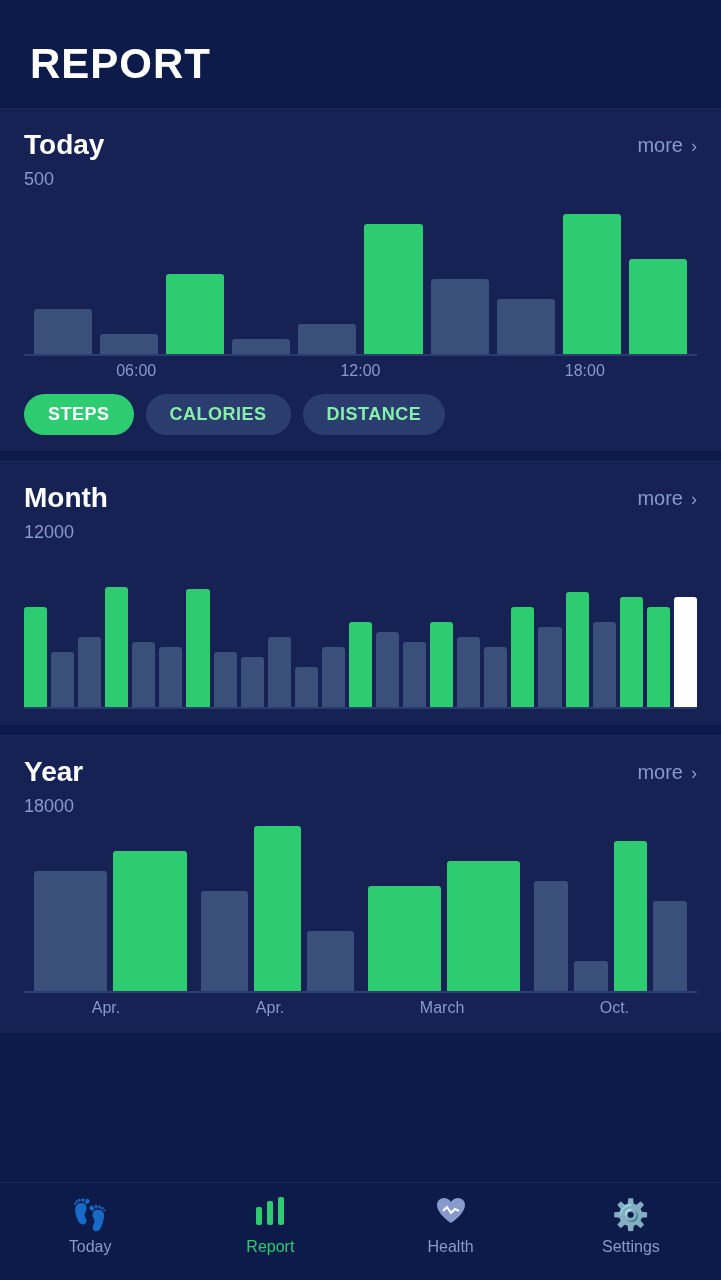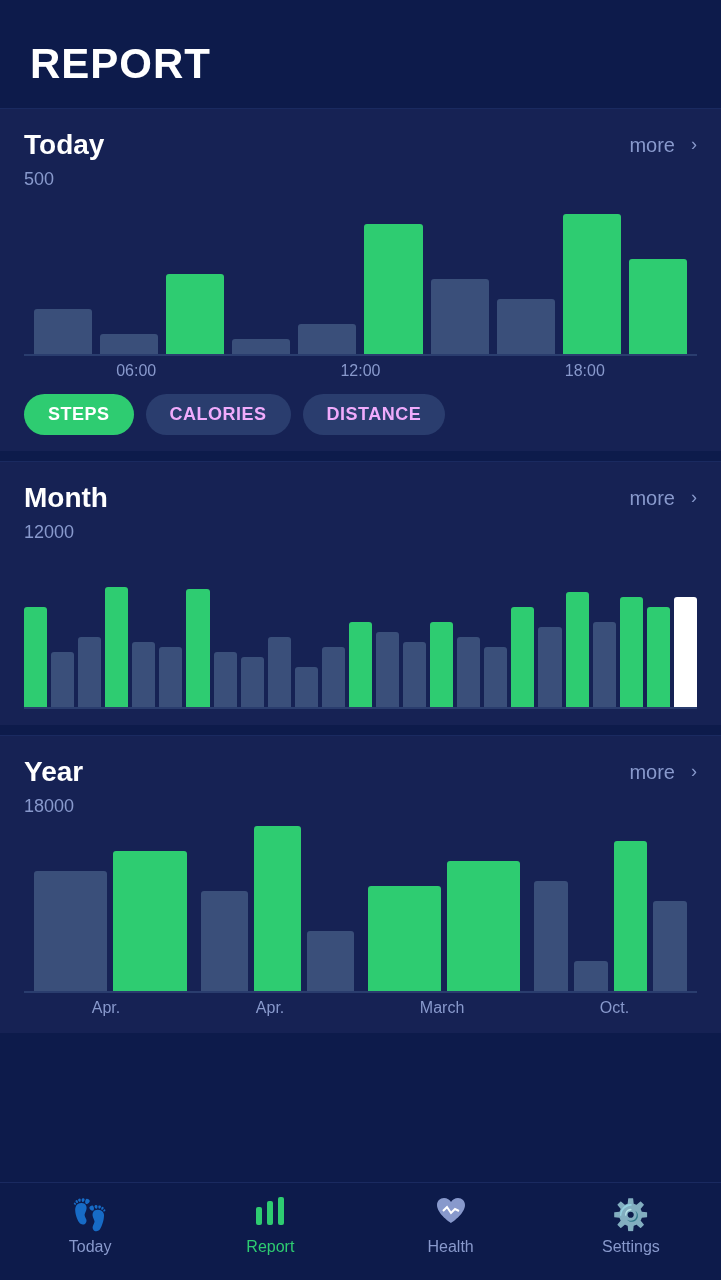--- a/index.html
+++ b/index.html
@@ -42,22 +42,22 @@
     }
     .section-title {
       font-size: 28px;
       font-weight: 700;
       color: #fff;
     }
     .section-more {
       font-size: 20px;
       color: #8899cc;
       display: flex;
-      align-items: flex-start;
-      gap: 16px;
+      align-items: flex-end;
+      gap: 8px;
       cursor: pointer;
     }
     .section-more .chevron {
       font-size: 18px;
       color: #8899cc;
     }
 
     
     .y-label {
       font-size: 18px;
@@ -114,21 +114,21 @@
       cursor: pointer;
       letter-spacing: 0.5px;
     }
     .filter-btn.active {
       background: #2ecc71;
       color: #fff;
       text-align: right;
     }
     .filter-btn.inactive {
       background: #2a3d6e;
-      color: #f0abfc;
+      color: #86efac;
     }
 
     
     .today-chart {
       height: 160px;
       display: flex;
       align-items: flex-end;
       gap: 8px;
       padding: 0 10px;
       position: relative;

